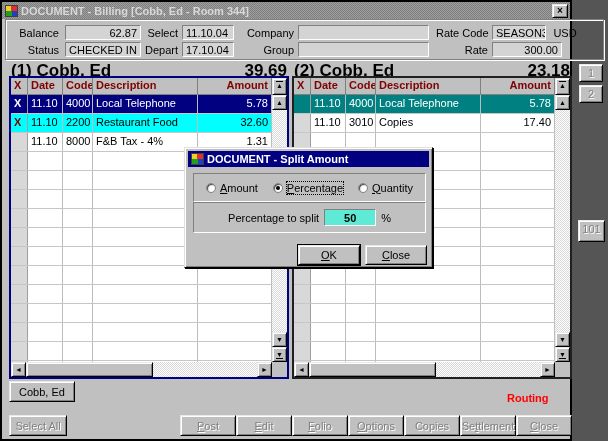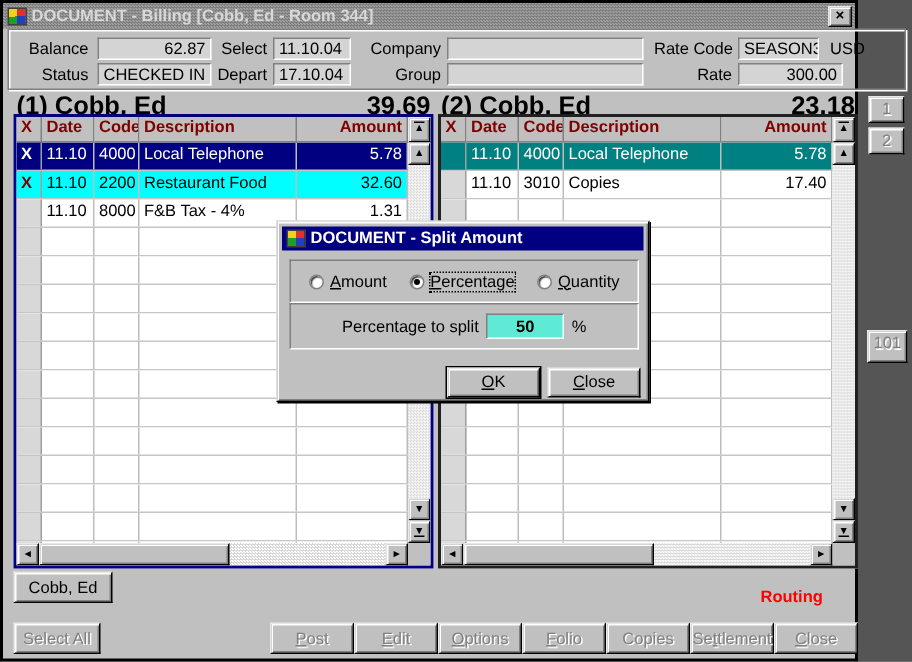--- a/index.html
+++ b/index.html
@@ -443,21 +443,21 @@
     <div id="dlg-ok" class="dlg-btn b3 default"><u>O</u>K</div>
     <div id="dlg-close" class="dlg-btn b3"><u>C</u>lose</div>
   </div>
 
   <div id="guest-tab" class="b3">Cobb, Ed</div>
   <div id="routing">Routing</div>
   <div id="selectall" class="b3 dis">Select All</div>
   <div id="fbuttons">
         <div class="fbtn b3 dis"><u>P</u>ost</div>
         <div class="fbtn b3 dis"><u>E</u>dit</div>
+        <div class="fbtn b3 dis"><u>F</u>olio</div>
         <div class="fbtn b3 dis"><u>O</u>ptions</div>
-        <div class="fbtn b3 dis"><u>F</u>olio</div>
         <div class="fbtn b3 dis">Copies</div>
         <div class="fbtn b3 dis">Se<u>t</u>tlement</div>
         <div class="fbtn b3 dis"><u>C</u>lose</div>
       </div>
 
 </div>
 </div>
 
 </body></html>

